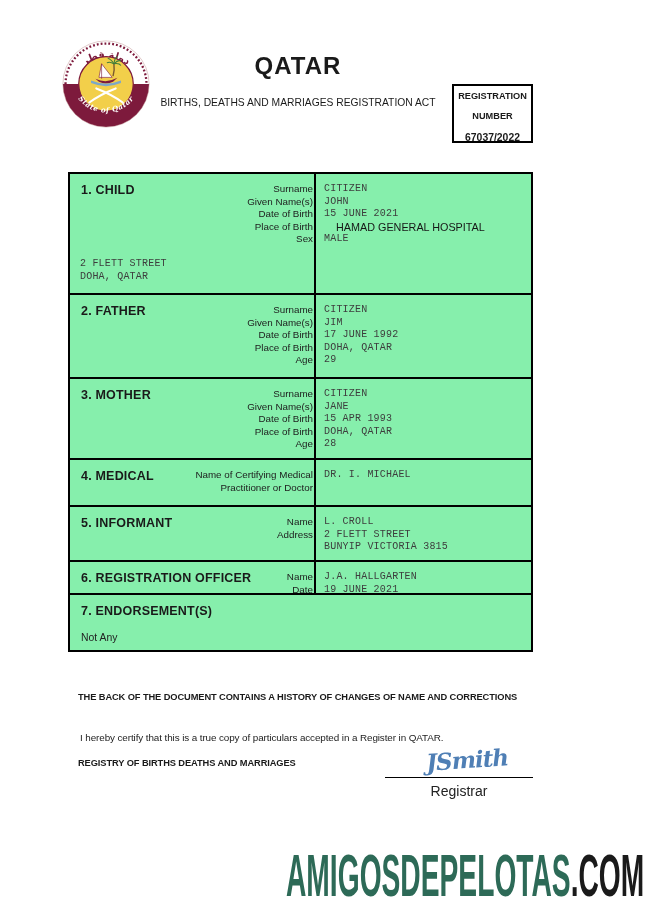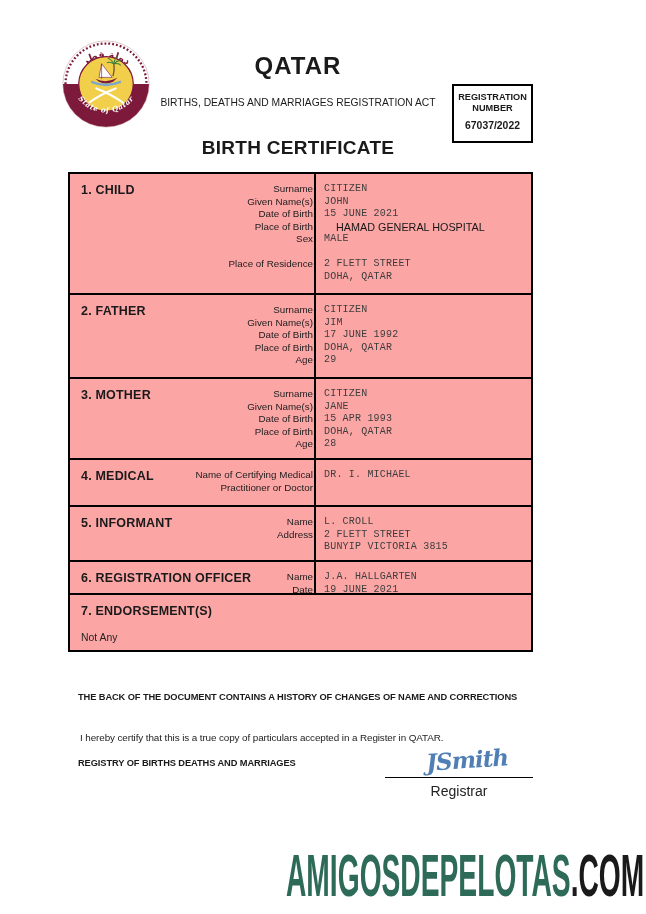--- a/index.html
+++ b/index.html
@@ -9,27 +9,27 @@
   }
   .pre{white-space:pre-line;}
   
   .emblem{position:absolute;left:62px;top:38px;}
   .title{position:absolute;left:148px;top:52px;width:300px;text-align:center;
     font-size:24px;font-weight:bold;letter-spacing:1px;}
   .subtitle{position:absolute;left:110px;top:97px;width:376px;text-align:center;
     font-size:10.3px;font-weight:normal;letter-spacing:0;}
   .regbox{position:absolute;left:452px;top:84px;width:81px;height:59px;
     border:2px solid #000;box-sizing:border-box;text-align:center;}
-  .regbox .rlabel{margin-top:6px;font-size:9.2px;font-weight:bold;line-height:11px;}
+  .regbox .rlabel{font-size:9.2px;font-weight:bold;line-height:20px;}
   .regbox .rnum{margin-top:6px;font-size:10.4px;font-weight:bold;}
   .doctitle{position:absolute;left:148px;top:137px;width:300px;text-align:center;
     font-size:19px;font-weight:bold;letter-spacing:0.3px;}
   
   .cert{position:absolute;left:68px;top:172px;width:465px;border:2px solid #000;
-    box-sizing:border-box;background:#fca5a5;}
+    box-sizing:border-box;background:#86efac;}
   .sect{position:relative;box-sizing:border-box;}
   .sect.bb{border-bottom:2px solid #000;}
   .sect-divider{position:absolute;left:244px;top:0;bottom:0;width:0;border-left:2px solid #000;}
   .sect-heading{position:absolute;left:11px;top:9px;font-size:12.5px;font-weight:bold;letter-spacing:0.2px;}
   .fields{position:absolute;left:0;right:0;top:9px;}
   .field{display:flex;align-items:flex-start;}
   .field.gap{margin-top:12px;}
   .flabel{width:244px;box-sizing:border-box;padding-right:1px;text-align:right;
     font-size:9.8px;line-height:12.6px;color:#1c1c1c;white-space:pre-line;}
   .fvalue{padding-left:10px;font-family:"Liberation Mono",monospace;font-size:10px;
@@ -97,21 +97,20 @@
 
   <div class="title">QATAR</div>
   <div class="subtitle">BIRTHS, DEATHS AND MARRIAGES REGISTRATION ACT</div>
 
   <div class="regbox">
     <div class="rlabel pre">REGISTRATION
 NUMBER</div>
     <div class="rnum">67037/2022</div>
   </div>
 
-  <div class="doctitle">BIRTH CERTIFICATE</div>
 
   <div class="cert" id="cert-table">
       <div class="sect bb" style="height: 121px;">
         <div class="sect-divider"></div>
         <div class="sect-heading">1. CHILD</div>
         <div class="fields">
           <div class="field">
             <div class="flabel">Surname</div>
             <div class="fvalue">CITIZEN</div>
           </div>
@@ -125,21 +124,20 @@
           </div>
           <div class="field">
             <div class="flabel">Place of Birth</div>
             <div class="fvalue sans">HAMAD GENERAL HOSPITAL</div>
           </div>
           <div class="field">
             <div class="flabel">Sex</div>
             <div class="fvalue">MALE</div>
           </div>
           <div class="field gap">
-            <div class="flabel">Place of Residence</div>
             <div class="fvalue">2 FLETT STREET
 DOHA, QATAR</div>
           </div>
         </div>
       </div>
       <div class="sect bb" style="height: 84px;">
         <div class="sect-divider"></div>
         <div class="sect-heading">2. FATHER</div>
         <div class="fields">
           <div class="field">

